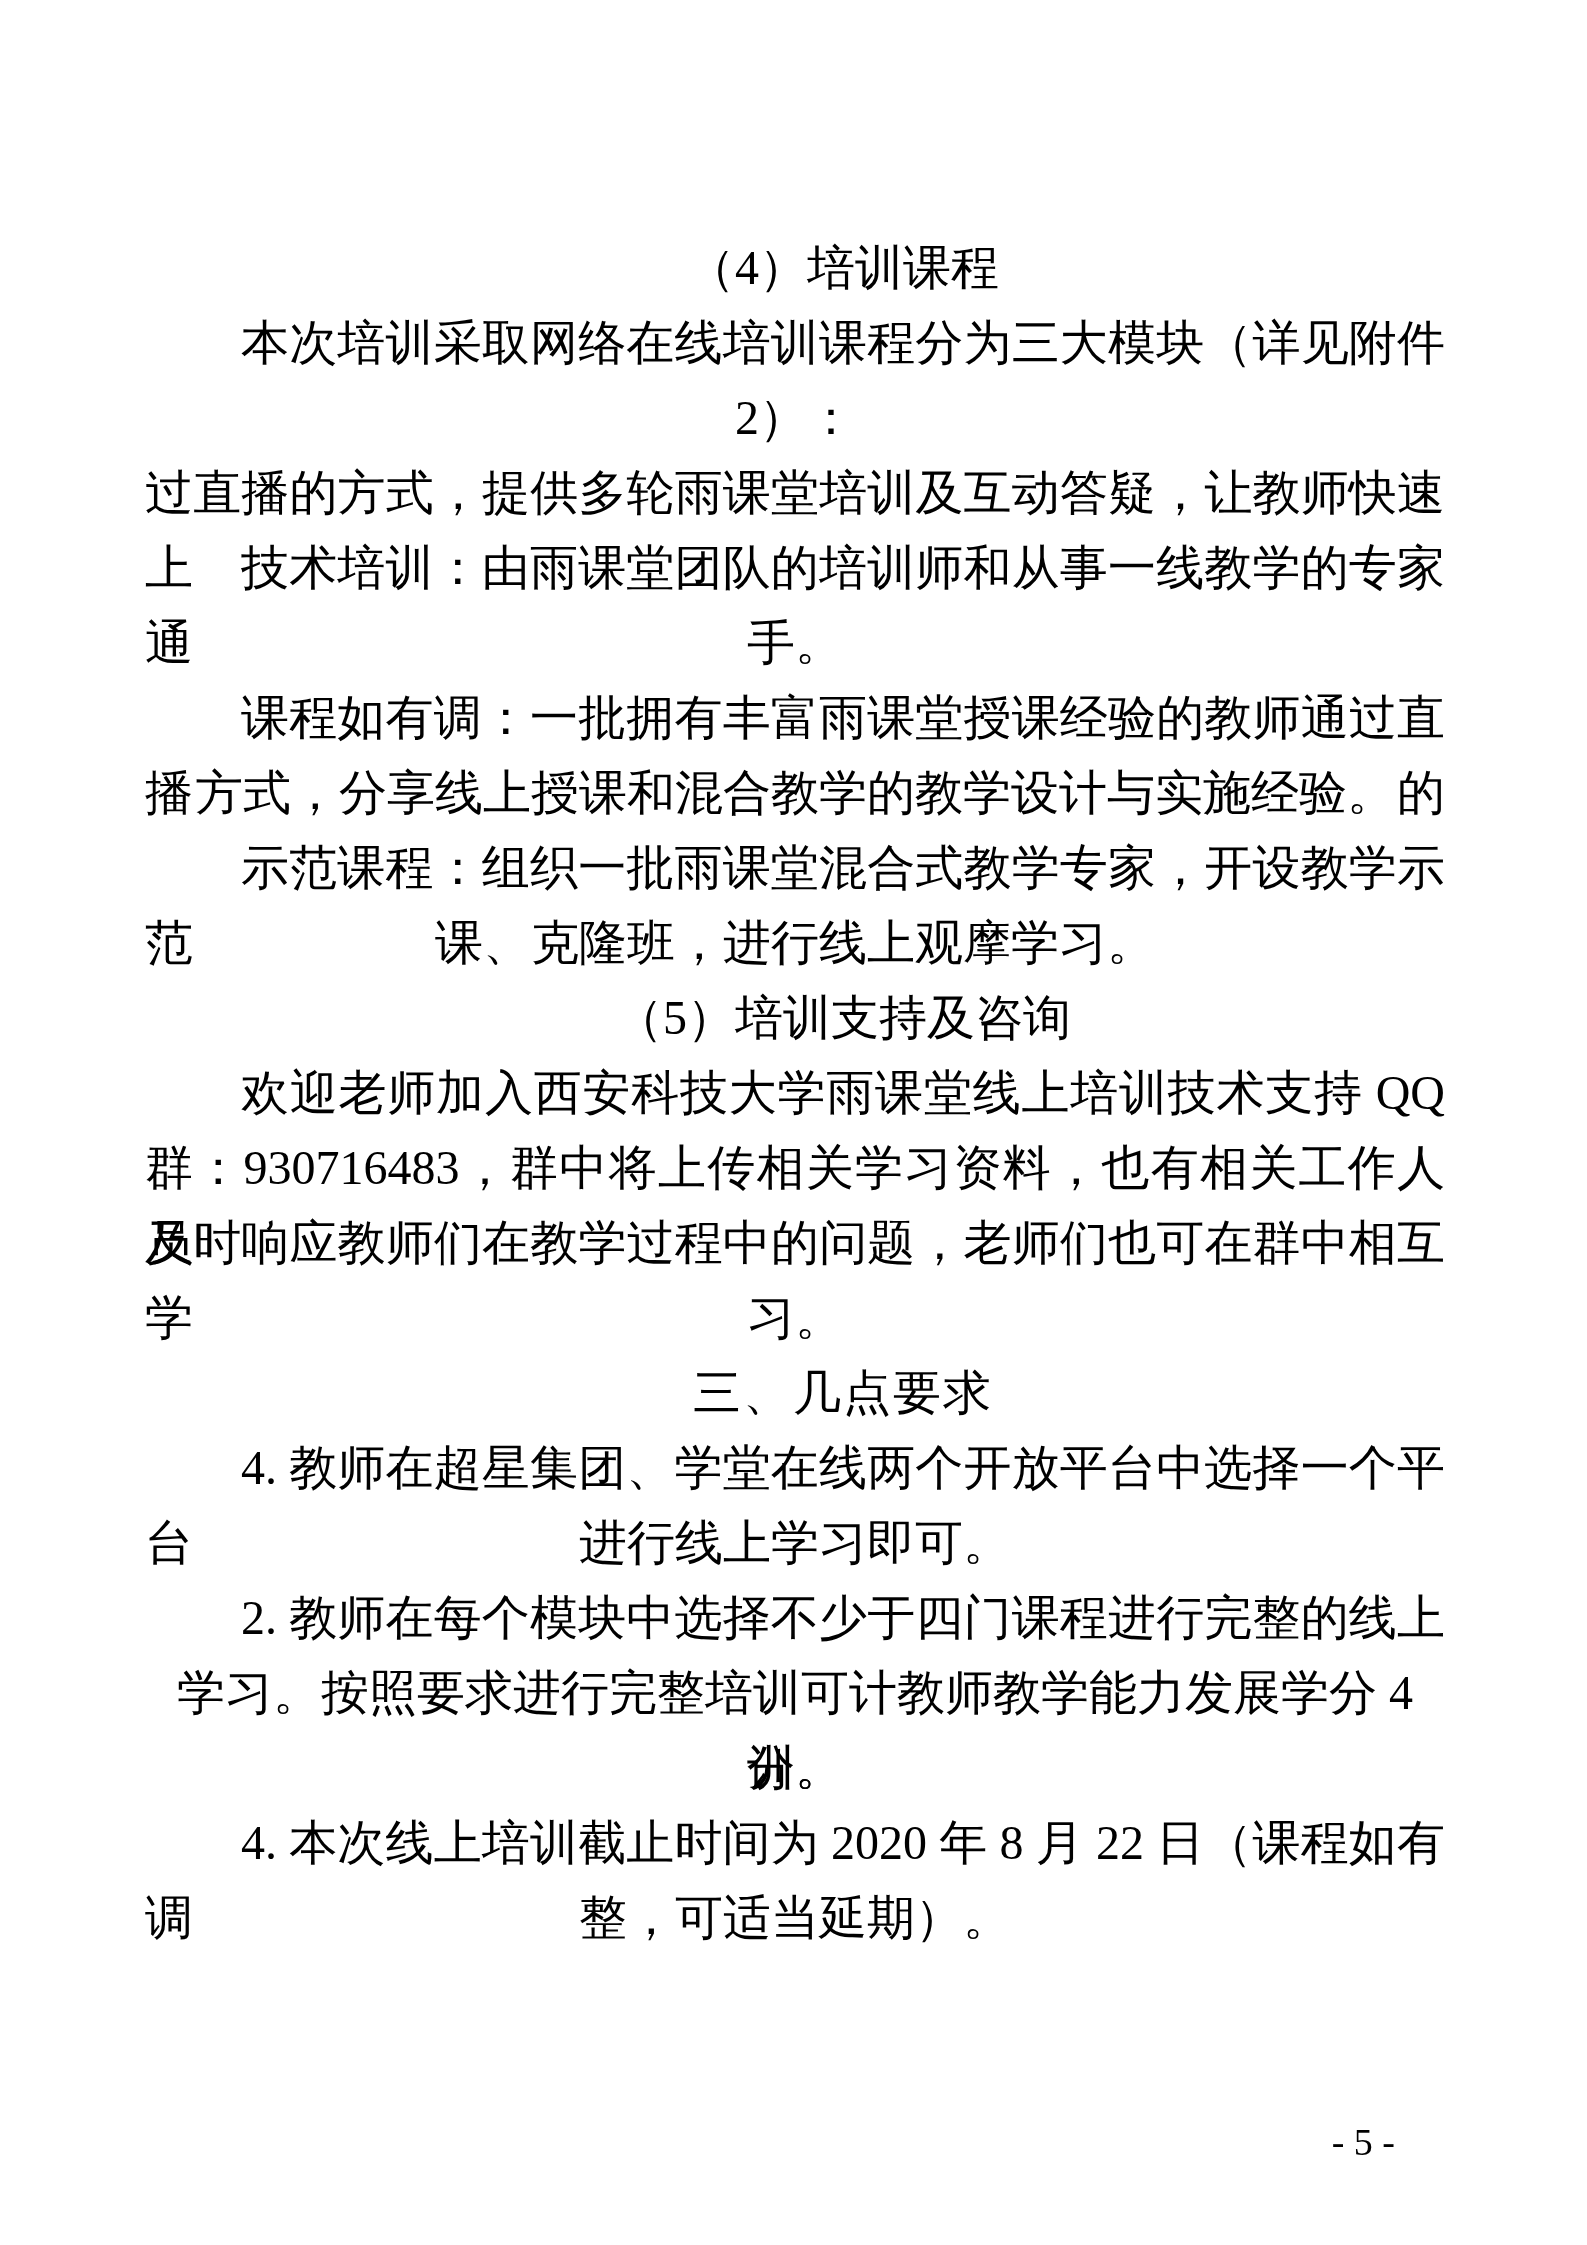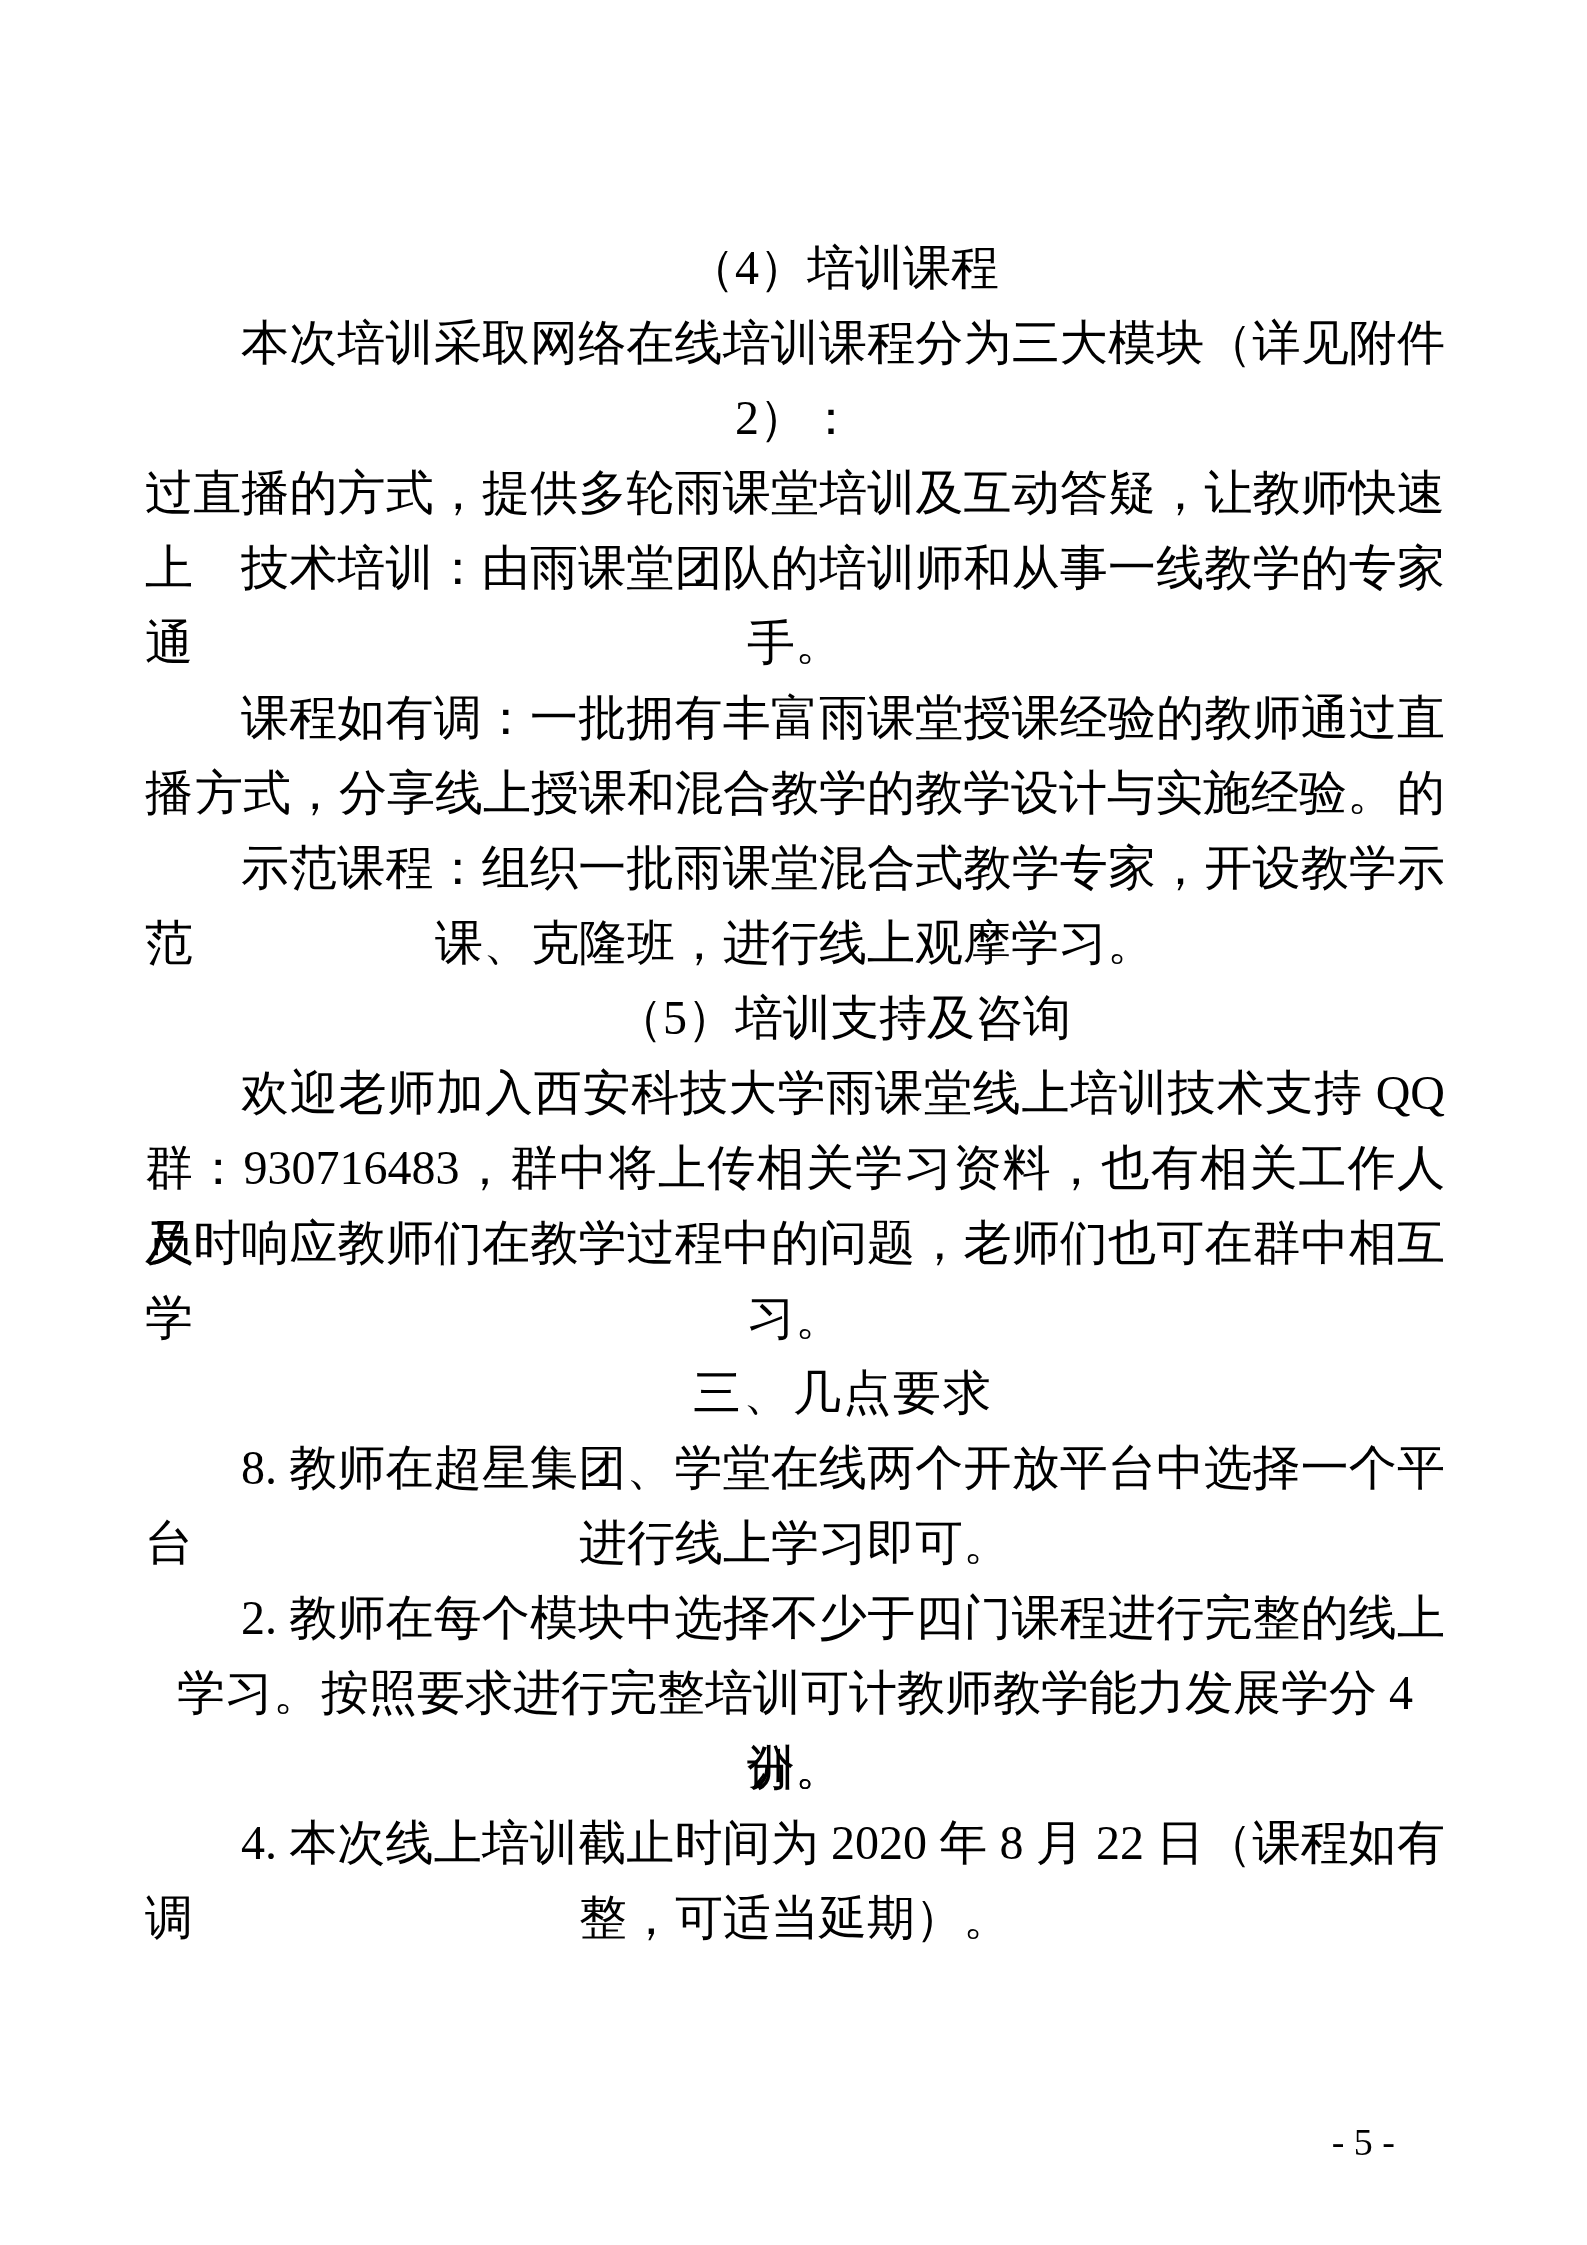--- a/index.html
+++ b/index.html
@@ -66,21 +66,21 @@
     <div class="line indent fill">课程如有调：一批拥有丰富雨课堂授课经验的教师通过直播的</div>
     <div class="line">方式，分享线上授课和混合教学的教学设计与实施经验。</div>
     <div class="line indent fill">示范课程：组织一批雨课堂混合式教学专家，开设教学示范</div>
     <div class="line">课、克隆班，进行线上观摩学习。</div>
     <div class="line indent">（5）培训支持及咨询</div>
     <div class="line indent fill">欢迎老师加入西安科技大学雨课堂线上培训技术支持 QQ</div>
     <div class="line fill">群：930716483，群中将上传相关学习资料，也有相关工作人员</div>
     <div class="line fill">及时响应教师们在教学过程中的问题，老师们也可在群中相互学</div>
     <div class="line">习。</div>
     <div class="line indent heading">三、几点要求</div>
-    <div class="line indent fill">8. 教师在超星集团、学堂在线两个开放平台中选择一个平台</div>
+    <div class="line indent fill">4. 教师在超星集团、学堂在线两个开放平台中选择一个平台</div>
     <div class="line">进行线上学习即可。</div>
     <div class="line indent fill">2. 教师在每个模块中选择不少于四门课程进行完整的线上</div>
     <div class="line">学习。按照要求进行完整培训可计教师教学能力发展学分 4 分。</div>
     <div class="line">训。</div>
     <div class="line indent fill">4. 本次线上培训截止时间为 2020 年 8 月 22 日（课程如有调</div>
     <div class="line">整，可适当延期）。</div>
   </div>
   <div class="page-number">- 5 -</div>
 </div>
 

